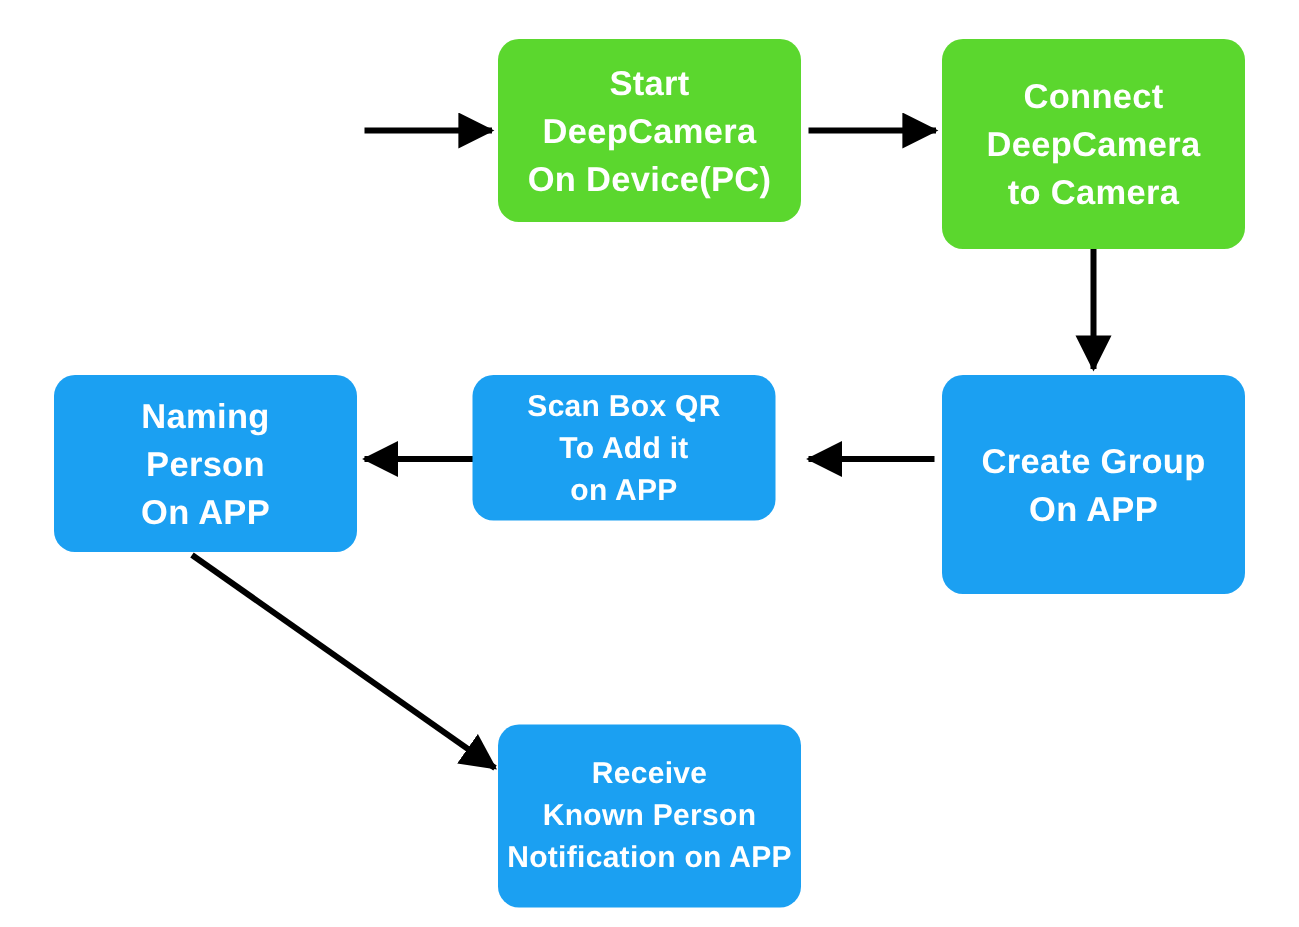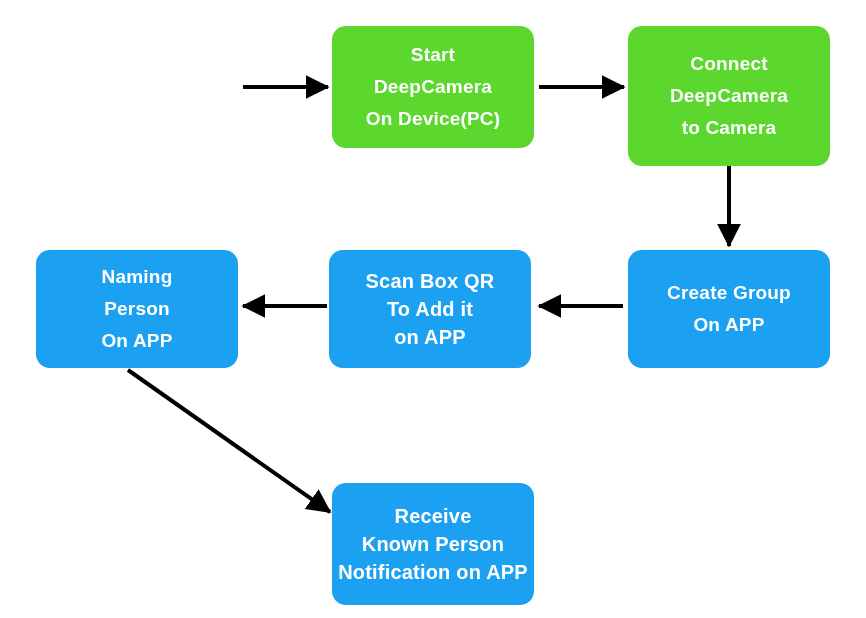--- a/index.html
+++ b/index.html
@@ -32,28 +32,28 @@
   }
   .node .label {
     width: 100%;
     padding: 0 6px;
     box-sizing: border-box;
     white-space: pre-line;
   }
   
   .fs-sm .label { font-size: 17px; line-height: 25px; }
   .fs-md .label { font-size: 20px; line-height: 28px; }
-  .fs-lg .label { font-size: 19px; line-height: 32px; }
+  .fs-lg .label { font-size: 23px; line-height: 32px; }
 
   
   #node-serialno      { left: 36px;  top: 26px;  width: 202px; height: 122px; }
   #node-start         { left: 332px; top: 26px;  width: 202px; height: 122px; }
   #node-connect       { left: 628px; top: 26px;  width: 202px; height: 140px; }
-  #node-create-group  { left: 628px; top: 250px; width: 202px; height: 118px; }
-  #node-scan-qr       { left: 329px; top: 250px; width: 202px; height: 118px; }
+  #node-create-group  { left: 628px; top: 250px; width: 202px; height: 146px; }
+  #node-scan-qr       { left: 315px; top: 250px; width: 202px; height: 97px; }
   #node-naming        { left: 36px;  top: 250px; width: 202px; height: 118px; }
   #node-receive       { left: 332px; top: 483px; width: 202px; height: 122px; }
 
   svg#edges {
     position: absolute;
     left: 0;
     top: 0;
     width: 866px;
     height: 618px;
     pointer-events: none;

